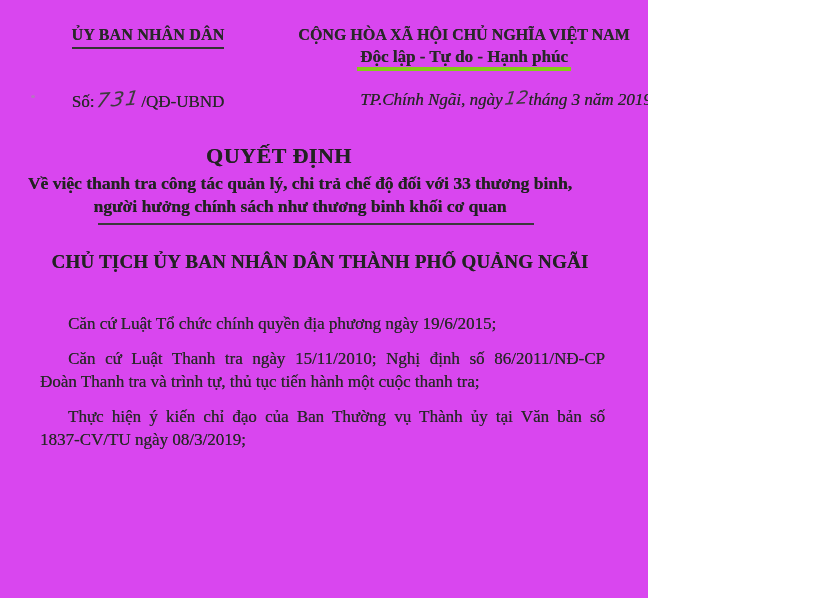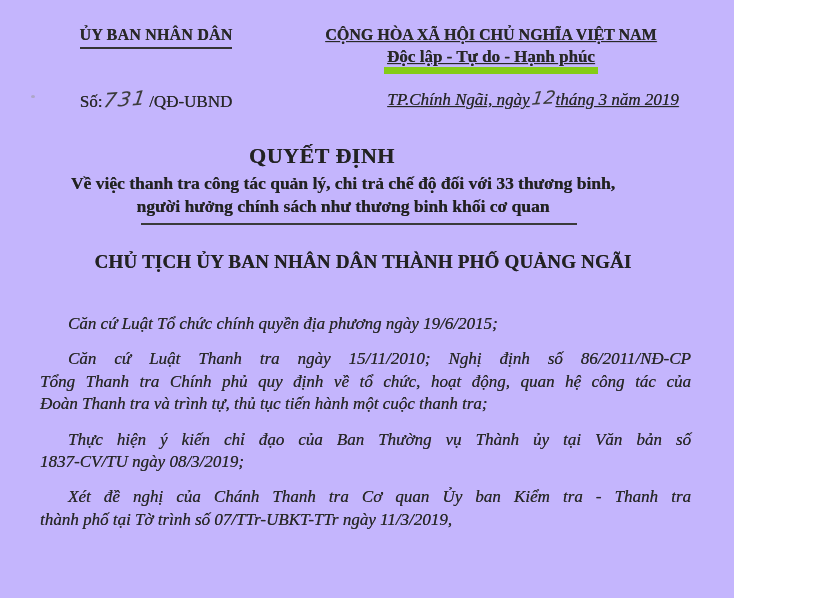--- a/index.html
+++ b/index.html
@@ -1,35 +1,35 @@
 <!DOCTYPE html>
 <html><head>
 <meta charset="utf-8">
 <style>
   html, body { margin:0; padding:0; background:#ffffff; }
   .page {
     position:relative;
-    width:734px; height:598px;
-    background:#c4b5fd;
+    width:648px; height:598px;
+    background:#d946ef;
     font-family:"Liberation Serif","DejaVu Serif",serif;
     color:#282828;
     overflow:hidden;
     text-shadow:0.2px 0.2px 0.5px rgba(45,45,45,0.85);
   }
   .b { font-weight:bold; }
 
   
   .header-row { display:flex; padding-top:24px; }
   .col-left  { width:280px; margin-left:16px; text-align:center; }
-  .col-right { width:390px; text-align:center;text-decoration:underline; }
+  .col-right { width:390px; text-align:center; }
   .org-line  { font-size:16px; line-height:21px; letter-spacing:0.2px; }
   .rule-left { width:152px; margin:2px auto 0; border-top:2px solid #333; }
   .nat-line1 { font-size:16px; line-height:21px; }
   .nat-line2 { font-size:17px; line-height:23px; }
-  .nat-line2 .motto { border-bottom:7px solid #84cc16; padding:0 3px 1px; }
+  .nat-line2 .motto { border-bottom:4px solid #84cc16; padding:0 3px 1px; }
 
   
   .ref-row { display:flex; margin-top:22px; }
   .doc-number { font-size:17px; }
   .dateline { font-style:italic; font-size:17px; transform:translateX(42px); }
 
   .hand {
     font-family:"DejaVu Sans",sans-serif;
     font-style:italic;
     color:#3c3c3c;
@@ -63,21 +63,21 @@
   }
   .authority {
     margin-top:26px; text-align:center;
     font-size:19px; letter-spacing:0.2px;
     transform:translateX(-4px);
     color:#222;
   }
 
   
   .body { margin:40px 43px 0 40px; font-size:17px; line-height:22.4px; }
-  .body p { margin:0 0 13px;font-style:italic; }
+  .body p { margin:0 0 13px; }
   .ln { text-align:justify; text-align-last:justify; -moz-text-align-last:justify; }
   .ln-first { text-indent:28px; }
   .ln-last { text-align-last:left; -moz-text-align-last:left; }
 
   
   .speck { position:absolute; background:#9a9a9a; border-radius:50%; opacity:0.55; text-shadow:none; }
   .speck-a { left:31px; top:95px; width:4px; height:3px; }
   .speck-b { left:795px; top:7px; width:3px; height:2px; }
 </style>
 </head>
@@ -113,26 +113,21 @@
   </div>
 
   <div class="authority b">CHỦ TỊCH ỦY BAN NHÂN DÂN THÀNH PHỐ QUẢNG NGÃI</div>
 
   <div class="body">
     <p>
       <span class="ln ln-first ln-last" style="display:block">Căn cứ Luật Tổ chức chính quyền địa phương ngày 19/6/2015;</span>
     </p>
     <p>
       <span class="ln ln-first" style="display:block">Căn cứ Luật Thanh tra ngày 15/11/2010; Nghị định số 86/2011/NĐ-CP</span>
-      <span class="ln" style="display:block">Tổng Thanh tra Chính phủ quy định về tổ chức, hoạt động, quan hệ công tác của</span>
       <span class="ln ln-last" style="display:block">Đoàn Thanh tra và trình tự, thủ tục tiến hành một cuộc thanh tra;</span>
     </p>
     <p>
       <span class="ln ln-first" style="display:block">Thực hiện ý kiến chỉ đạo của Ban Thường vụ Thành ủy tại Văn bản số</span>
       <span class="ln ln-last" style="display:block">1837-CV/TU ngày 08/3/2019;</span>
     </p>
-    <p>
-      <span class="ln ln-first" style="display:block">Xét đề nghị của Chánh Thanh tra Cơ quan Ủy ban Kiểm tra - Thanh tra</span>
-      <span class="ln ln-last" style="display:block">thành phố tại Tờ trình số 07/TTr-UBKT-TTr ngày 11/3/2019,</span>
-    </p>
   </div>
 
 </div>
 
 </body></html>

